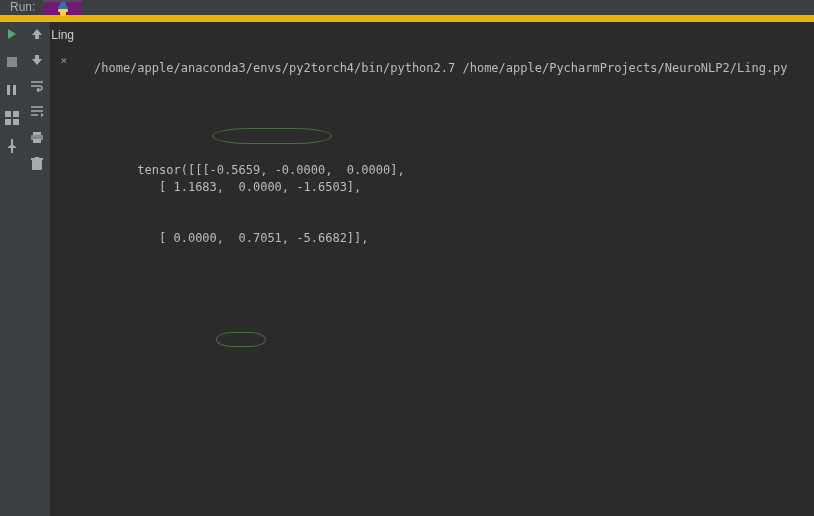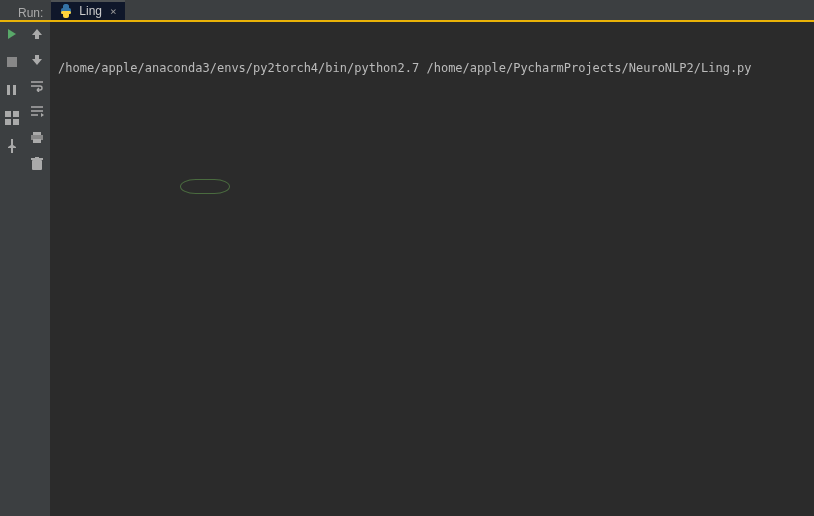--- a/index.html
+++ b/index.html
@@ -11,38 +11,38 @@
     font-size: 12px;
     color: #bbbbbb;
     overflow: hidden;
     display: flex;
     flex-direction: column;
   }
   .header {
     height: 22px;
     background: #3c3f41;
     display: flex;
-    align-items: flex-end;
-    border-bottom: 2px solid #eab308;
-    padding-left: 8px;
+    align-items: flex-start;
+    border-bottom: 7px solid #eab308;
   }
   .header .run-label {
     color: #aaa;
     padding: 0 8px 0 10px;
     font-size: 12px;
     font-family: sans-serif;
   }
   .tab {
     display: flex;
     align-items: center;
     padding: 0 8px;
     height: 100%;
-    background: #0f172a;
+    background: #701a75;
     border-top: 2px solid #4e5254;
-    gap: 6px;
+    gap: 12px;
+    flex-direction: column;
   }
   .tab .py-icon {
     width: 14px;
     height: 14px;
     display: inline-block;
   }
   .tab .py-icon svg { width: 100%; height: 100%; }
   .tab .tab-title {
     color: #ccc;
     font-family: sans-serif;
@@ -86,20 +86,21 @@
     gap: 10px;
   }
   .console {
     flex: 1;
     background: #2b2b2b;
     padding: 4px 8px 8px 8px;
     overflow: hidden;
     line-height: 17px;
     white-space: pre;
     position: relative;
+    margin-left: 36px;
   }
   .console .row { position: relative; height: 17px; }
   .console .txt { position: relative; z-index: 2; }
   
   .oval {
     position: absolute;
     border: 1px solid #4a6b3f;
     border-radius: 50%/80%;
     z-index: 1;
   }
@@ -193,20 +194,26 @@
           <rect x="1" y="3" width="10" height="10" rx="1" fill="#aaa"></rect>
           <rect x="0" y="1" width="12" height="2" fill="#aaa"></rect>
           <rect x="4" y="0" width="4" height="1.5" fill="#aaa"></rect>
         </svg>
     </span>
   </div>
 
   <div class="console">
     <div class="row"><span class="txt">/home/apple/anaconda3/envs/py2torch4/bin/python2.7 /home/apple/PycharmProjects/NeuroNLP2/Ling.py</span></div>
 
+    <div class="row">
+      <span class="oval" style="left:118px; top:0px; width:120px; height:16px;"></span>
+      <span class="txt">tensor([[[-0.5659, -0.0000,  0.0000],</span>
+    </div>
+    <div class="row"><span class="txt">         [ 1.1683,  0.0000, -1.6503],</span></div>
+    <div class="row"><span class="txt">         [ 0.0000,  0.7051, -5.6682]],</span></div>
     <div class="row"><span class="txt"></span></div>
     <div class="row">
       <span class="oval" style="left:122px; top:0px; width:50px; height:15px;"></span>
       
     </div>
     
     
     
     
     

